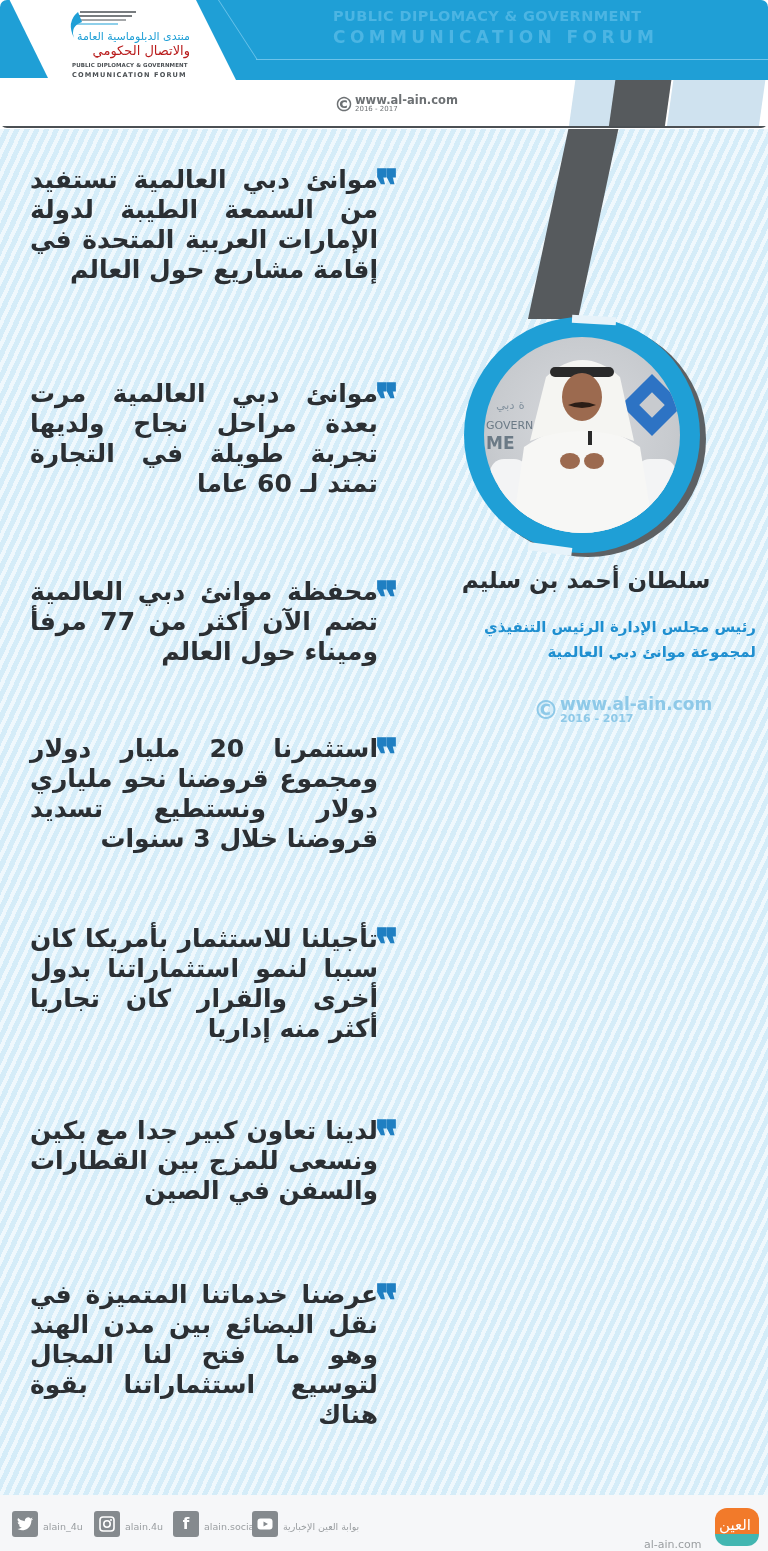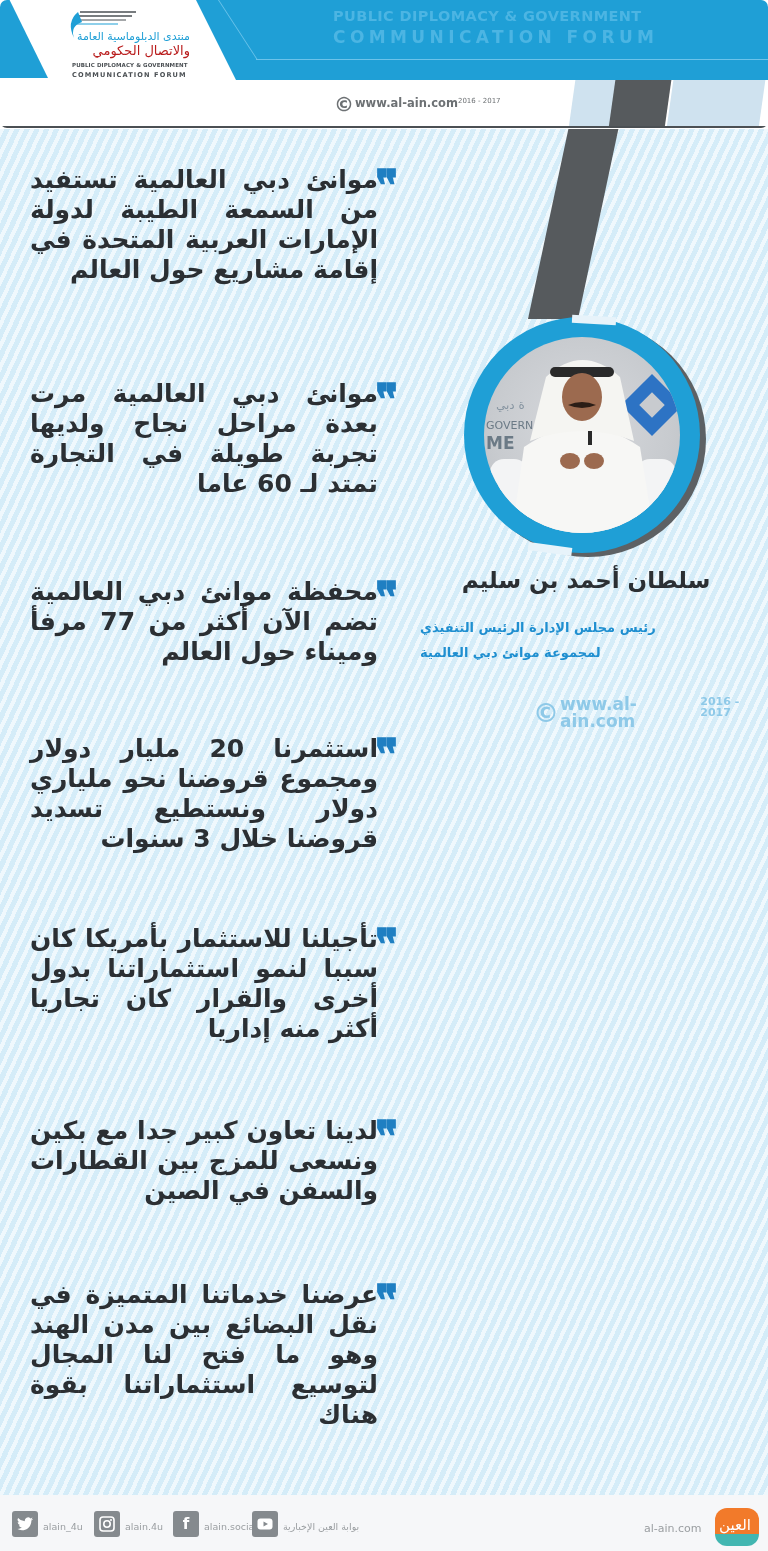--- a/index.html
+++ b/index.html
@@ -80,21 +80,21 @@
     position: absolute; left: 14px; top: 63px;
     font-size: 6.6px; font-weight: bold; color: #4b5054; white-space: nowrap; letter-spacing: 1.1px;
   }
 
   .copyright {
     position: absolute; display: flex; align-items: center; color: #6d7174;
   }
   .copyright .c-sym {
     font-size: 20px; line-height: 1; margin-right: 1px; font-weight: bold;
   }
-  .copyright .c-txt { display: flex; flex-direction: row; line-height: 1; }
+  .copyright .c-txt { display: flex; flex-direction: column; line-height: 1; }
   .copyright .c-url { font-weight: bold; }
   .hdr-copy { left: 334px; top: 94px; }
   .hdr-copy .c-url { font-size: 11.5px; }
   .hdr-copy .c-yr { font-size: 7px; }
 
   
   .main {
     position: absolute; left: 0; top: 129px; width: 768px; height: 1366px;
     background-color: #dcf0fa;
     background-image: repeating-linear-gradient(115deg,
@@ -157,22 +157,22 @@
     transform: rotate(8deg);
   }
 
   .person-name {
     position: absolute; left: 430px; top: 438px; width: 312px;
     text-align: center; direction: rtl;
     font-weight: bold; font-size: 23px; color: #2b2f33;
   }
   .person-title {
     position: absolute; left: 420px; top: 486px; width: 336px;
-    text-align: left; direction: rtl;
-    font-weight: bold; font-size: 13px; line-height: 25px; color: #1f8fd0;
+    text-align: right; direction: rtl;
+    font-weight: bold; font-size: 15px; line-height: 25px; color: #1f8fd0;
   }
   .body-copy { left: 533px; top: 567px; }
   .body-copy .c-sym { font-size: 26px; color: #8ec9e8; }
   .body-copy .c-url { font-size: 17px; color: #8ec9e8; }
   .body-copy .c-yr { font-size: 11px; color: #8ec9e8; font-weight: bold; }
 
   
   .footer {
     position: absolute; left: 0; top: 1495px; width: 768px; height: 56px;
     background: #f6f7f9;
@@ -183,21 +183,21 @@
   .social-badge {
     width: 26px; height: 26px; border-radius: 3px; background: #858a8e;
     display: flex; align-items: center; justify-content: center;
     color: #ffffff; font-weight: bold; font-size: 15px;
   }
   .social-label {
     margin-left: 5px; margin-top: 10px;
     font-size: 9.5px; color: #9a9ea1; white-space: nowrap;
   }
   .site-url {
-    position: absolute; left: 644px; top: 27px;
+    position: absolute; left: 644px; top: 43px;
     font-size: 11px; color: #9a9ea1;
   }
   .site-logo {
     position: absolute; left: 715px; top: 13px; width: 44px; height: 38px;
     border-radius: 12px; overflow: hidden;
   }
   .site-logo .top { height: 26px; background: #f27a2a; }
   .site-logo .bot { height: 12px; background: #42b6b1; }
   .site-logo .mark {
     position: absolute; left: 4px; top: 8px; font-size: 15px; color: #ffffff; direction: rtl;

